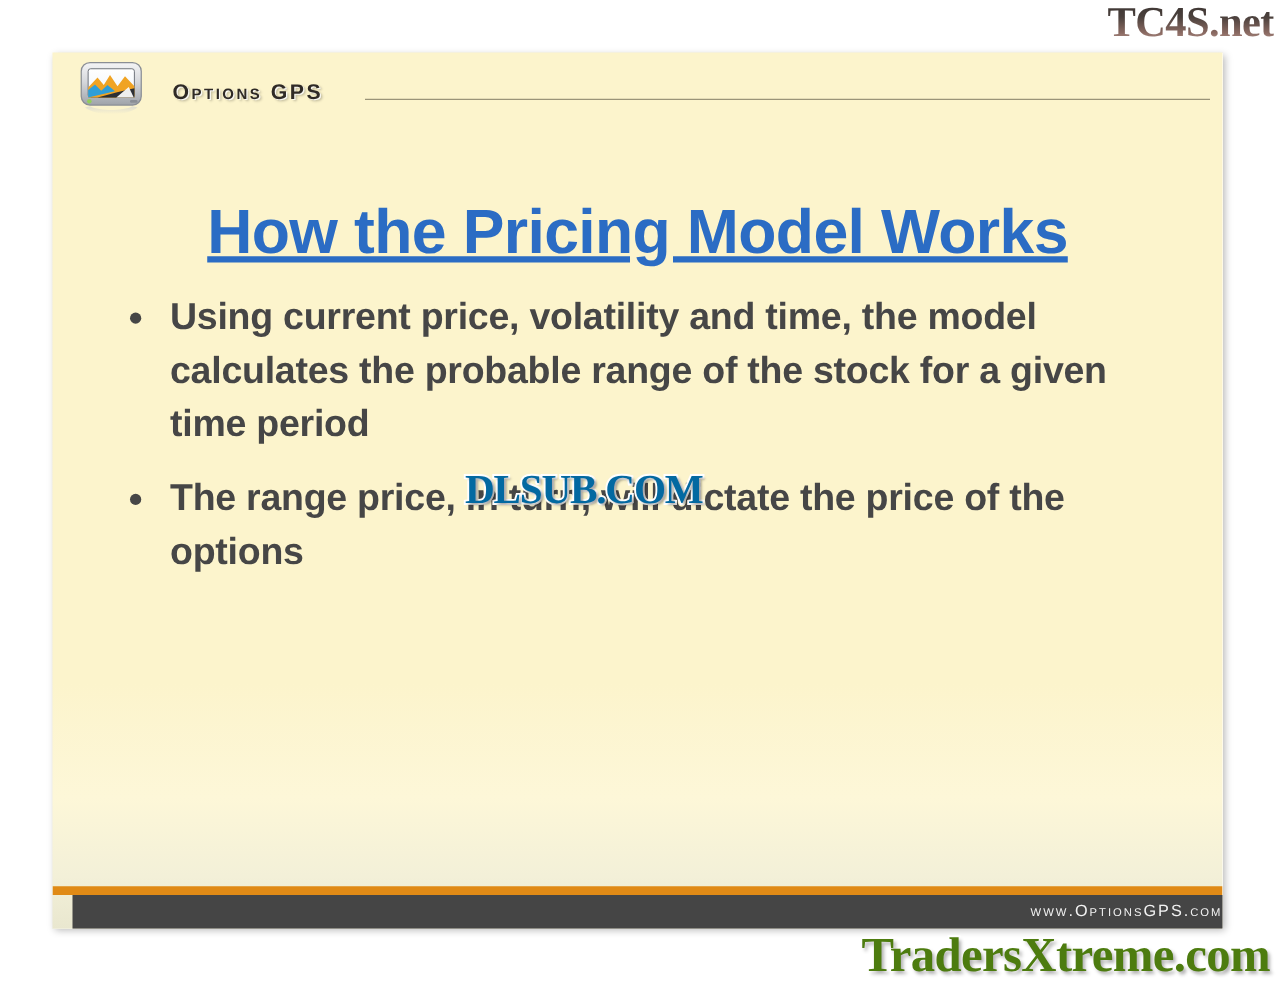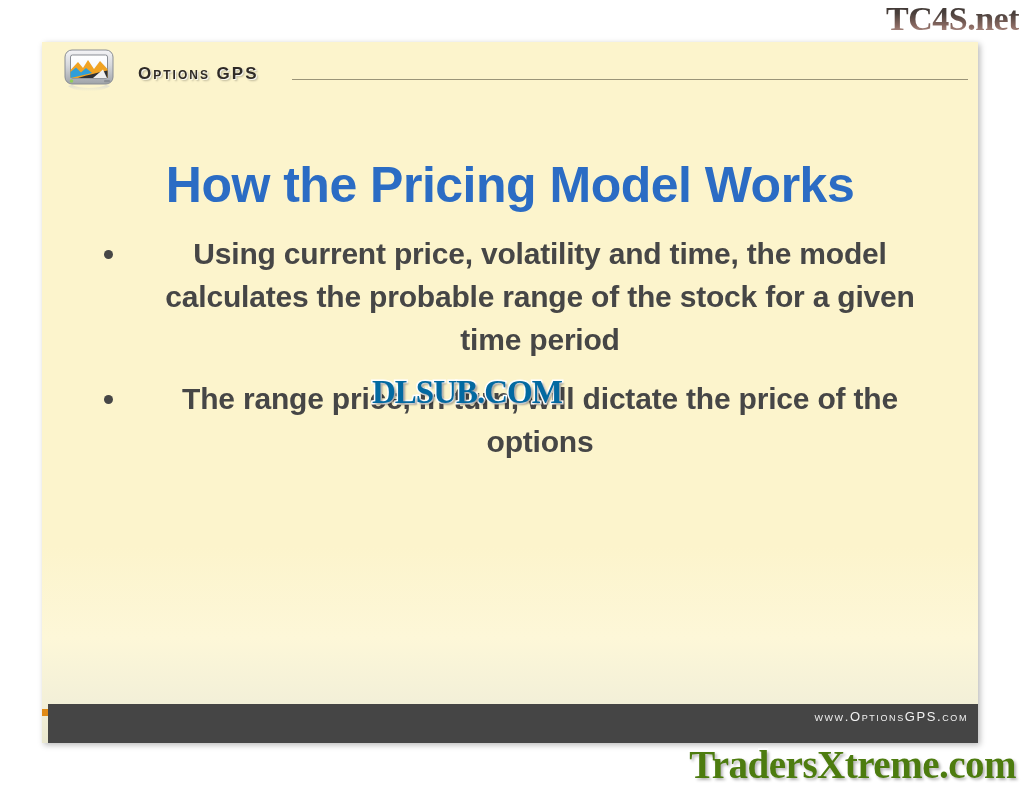--- a/index.html
+++ b/index.html
@@ -93,20 +93,21 @@
     left: 0;
     top: 80px;
     width: 100%;
     text-align: center;
     font-family: "Liberation Sans", sans-serif;
     font-weight: bold;
     font-size: 50px;
     color: #2b6cc4;
     letter-spacing: -0.5px;
     white-space: nowrap;
+    text-decoration: underline;
   }
 
   
   .bullet-list {
     position: absolute;
     left: 52px;
     top: 190px;
     width: 850px;
     margin: 0;
     padding: 0;
@@ -115,21 +116,20 @@
   .bullet-item {
     position: relative;
     padding-left: 42px;
     margin-bottom: 16px;
     font-family: "Liberation Sans", sans-serif;
     font-weight: bold;
     font-size: 30px;
     line-height: 43px;
     color: #464646;
     letter-spacing: -0.2px;
-    text-align: center;
   }
   .bullet-item::before {
     content: "";
     position: absolute;
     left: 10px;
     top: 18px;
     width: 9px;
     height: 9px;
     border-radius: 50%;
     background: #464646;
@@ -139,24 +139,24 @@
   .footer-stripe {
     position: absolute;
     left: 0;
     bottom: 27px;
     width: 100%;
     height: 7px;
     background: #e08a16;
   }
   .footer-bar {
     position: absolute;
-    left: 6px;
+    left: 16px;
     bottom: 0;
     width: 100%;
-    height: 39px;
+    height: 27px;
     background: #454545;
   }
   .footer-url {
     position: absolute;
     right: 16px;
     top: 5px;
     font-family: "Liberation Sans", sans-serif;
     font-size: 13px;
     font-variant: small-caps;
     letter-spacing: 1.6px;

